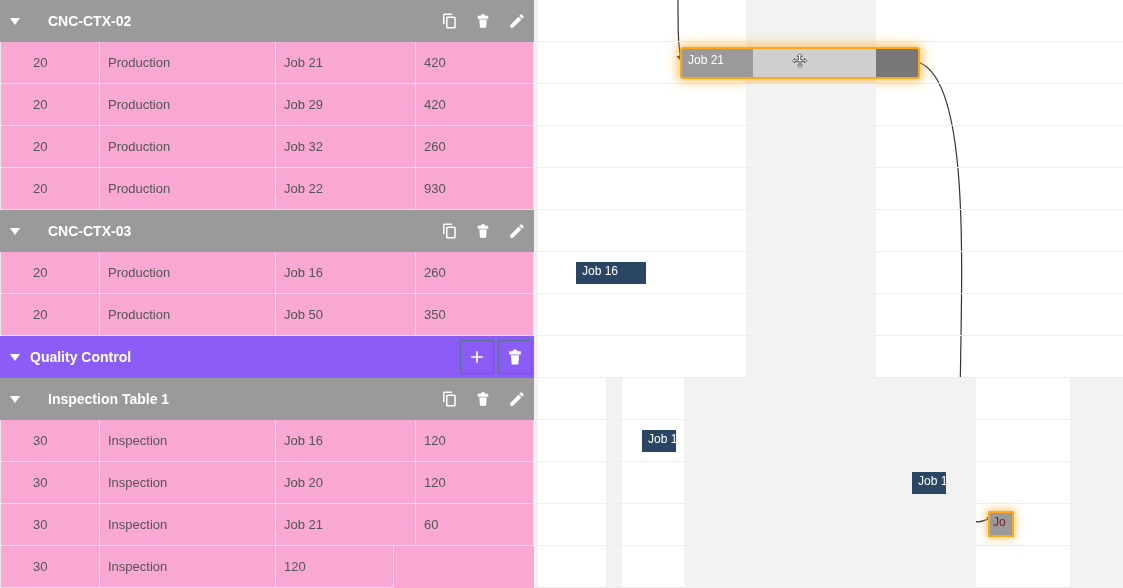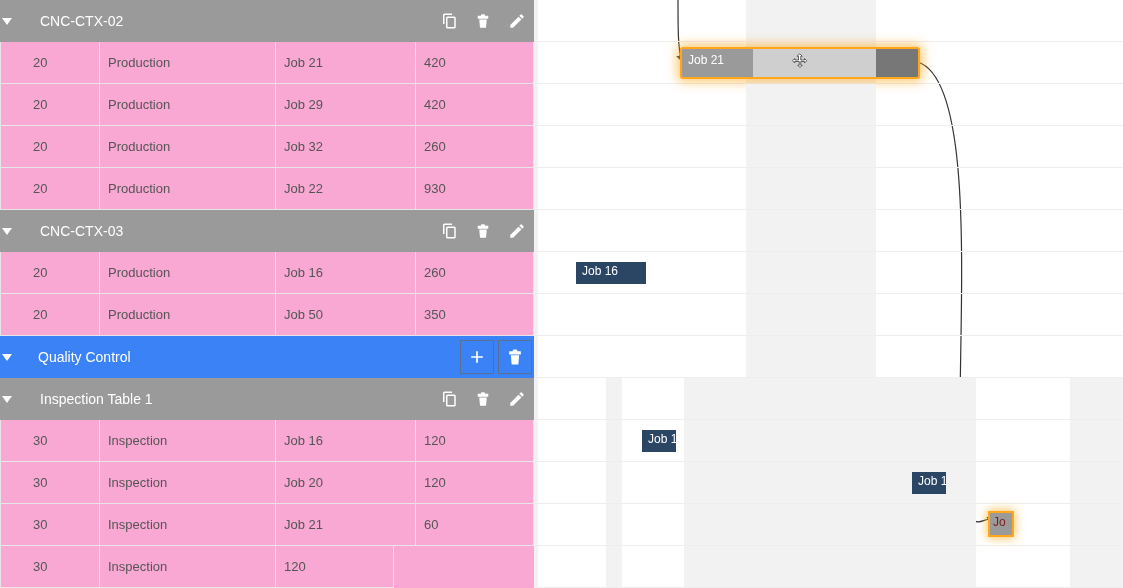--- a/index.html
+++ b/index.html
@@ -4,24 +4,24 @@
 <style>
   * { box-sizing: border-box; margin: 0; padding: 0; }
   body { font-family: "Segoe UI", Arial, sans-serif; font-size: 13px; color: #333; width: 1123px; height: 588px; overflow: hidden; position: relative; background: #fff; }
 
   .container { display: flex; width: 1123px; height: 588px; }
 
   
   .left-panel { width: 534px; flex: 0 0 534px; display: flex; flex-direction: column; }
 
   .group-header, .section-header {
-    height: 42px; display: flex; align-items: center; color: #fff; 
+    height: 42px; display: flex; align-items: center; color: #fff; padding-left: 8px; font-weight: bold;
   }
   .group-header { background: #9a9a9a; }
-  .section-header { background: #3b82f6; gap: 16px; }
+  .section-header { background: #8b5cf6; }
 
   .collapse-tri {
     width: 0; height: 0; border-left: 5px solid transparent; border-right: 5px solid transparent;
     border-top: 7px solid #fff; margin-right: 10px; margin-left: 2px;
   }
 
   .hdr-title { flex: 1; font-size: 14px; padding-left: 18px; }
   .section-header .hdr-title { padding-left: 0; font-size: 14px; }
 
   .hdr-btns { display: flex; margin-left: auto; }

